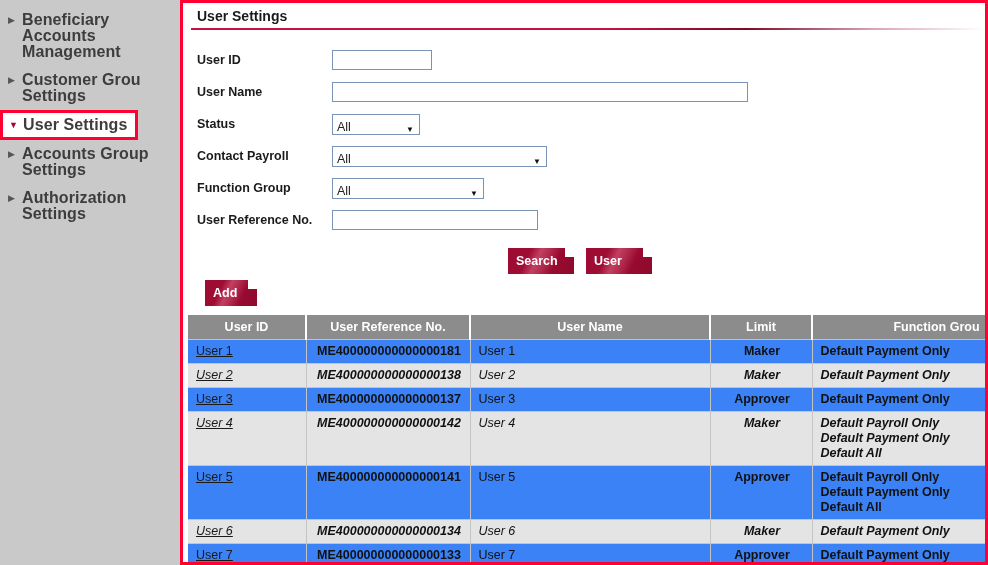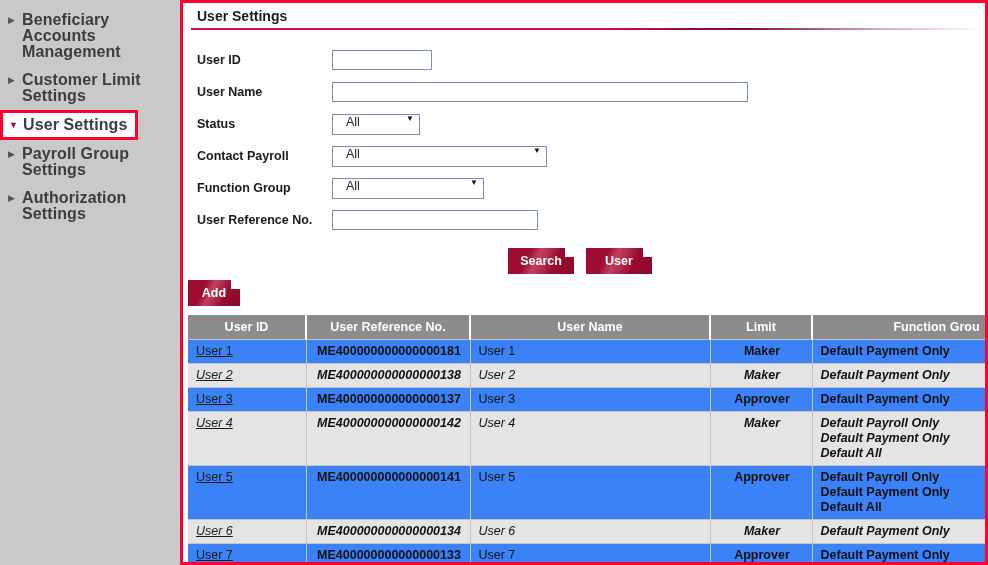--- a/index.html
+++ b/index.html
@@ -131,25 +131,25 @@
   }
   .txt.userid { width: 100px; }
   .txt.username { width: 416px; }
   .txt.userref { width: 206px; }
 
   .sel {
     height: 21px;
     border: 1px solid #7a93b4;
     background: #ffffff;
     display: flex;
-    align-items: flex-start;
+    align-items: flex-end;
     position: relative;
     font-size: 12.5px;
     color: #222;
-    padding-left: 13px;
+    padding-left: 4px;
     cursor: pointer;
   }
   .sel .caret {
     position: absolute;
     right: 5px;
     font-size: 8px;
     color: #111;
     line-height: 8px;
   }
   .sel.status { width: 88px; }
@@ -158,21 +158,21 @@
 
   
   .btn {
     position: relative;
     display: inline-block;
     height: 26px;
     line-height: 25px;
     color: #ffffff;
     font-size: 12.5px;
     font-weight: bold;
-    text-align: center;
+    text-align: left;
     cursor: pointer;
     border: none;
     padding: 0 8px;
     background:
       linear-gradient(115deg,
         #9e0b33 0%,
         #9e0b33 30%,
         #c24062 44%,
         #b02a4c 56%,
         #990a30 70%,
@@ -194,21 +194,21 @@
   .btn.search { width: 66px; }
   .btn.clear  { width: 66px; }
   .btn.add    { width: 52px; }
 
   .search-row {
     display: flex;
     justify-content: flex-start;
     padding: 12px 0 0 325px;
     gap: 12px;
   }
-  .add-row { padding: 6px 0 0 5px; }
+  .add-row { padding: 6px 0 0 22px; }
 
   
   .table-area {
     padding: 9px 0 0 5px;
   }
   table.grid {
     border-collapse: collapse;
     table-layout: fixed;
     width: 872px;
     font-size: 12.5px;
@@ -259,31 +259,31 @@
 
   <div class="sidebar">
 
     <div class="nav-item">
       <span class="nav-arrow">▶</span>
       <span class="nav-label">Beneficiary Accounts Management</span>
     </div>
 
     <div class="nav-item">
       <span class="nav-arrow">▶</span>
-      <span class="nav-label">Customer Limit Settings</span>
+      <span class="nav-label">Customer Grou Settings</span>
     </div>
 
     <div class="nav-item selected">
       <span class="nav-arrow open">▼</span>
       <span class="nav-label">User Settings</span>
     </div>
 
     <div class="nav-item">
       <span class="nav-arrow">▶</span>
-      <span class="nav-label">Payroll Group Settings</span>
+      <span class="nav-label">Accounts Group Settings</span>
     </div>
 
     <div class="nav-item">
       <span class="nav-arrow">▶</span>
       <span class="nav-label">Authorization Settings</span>
     </div>
 
   </div>
 
   <div class="content-wrap">

